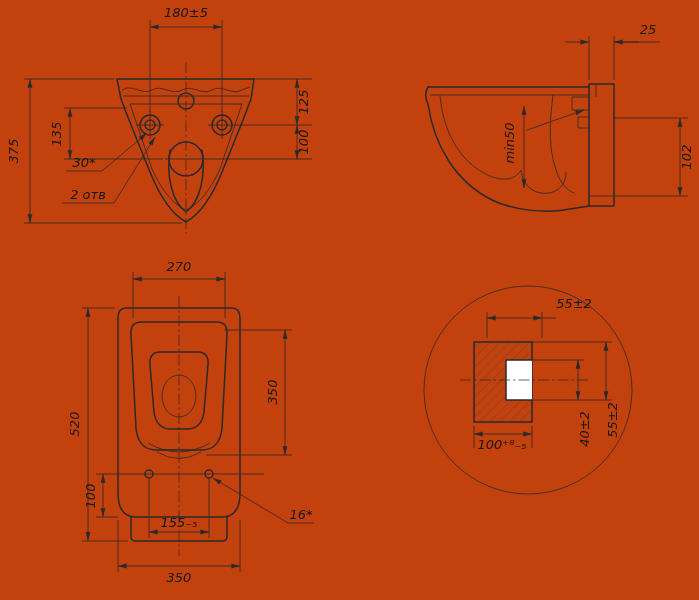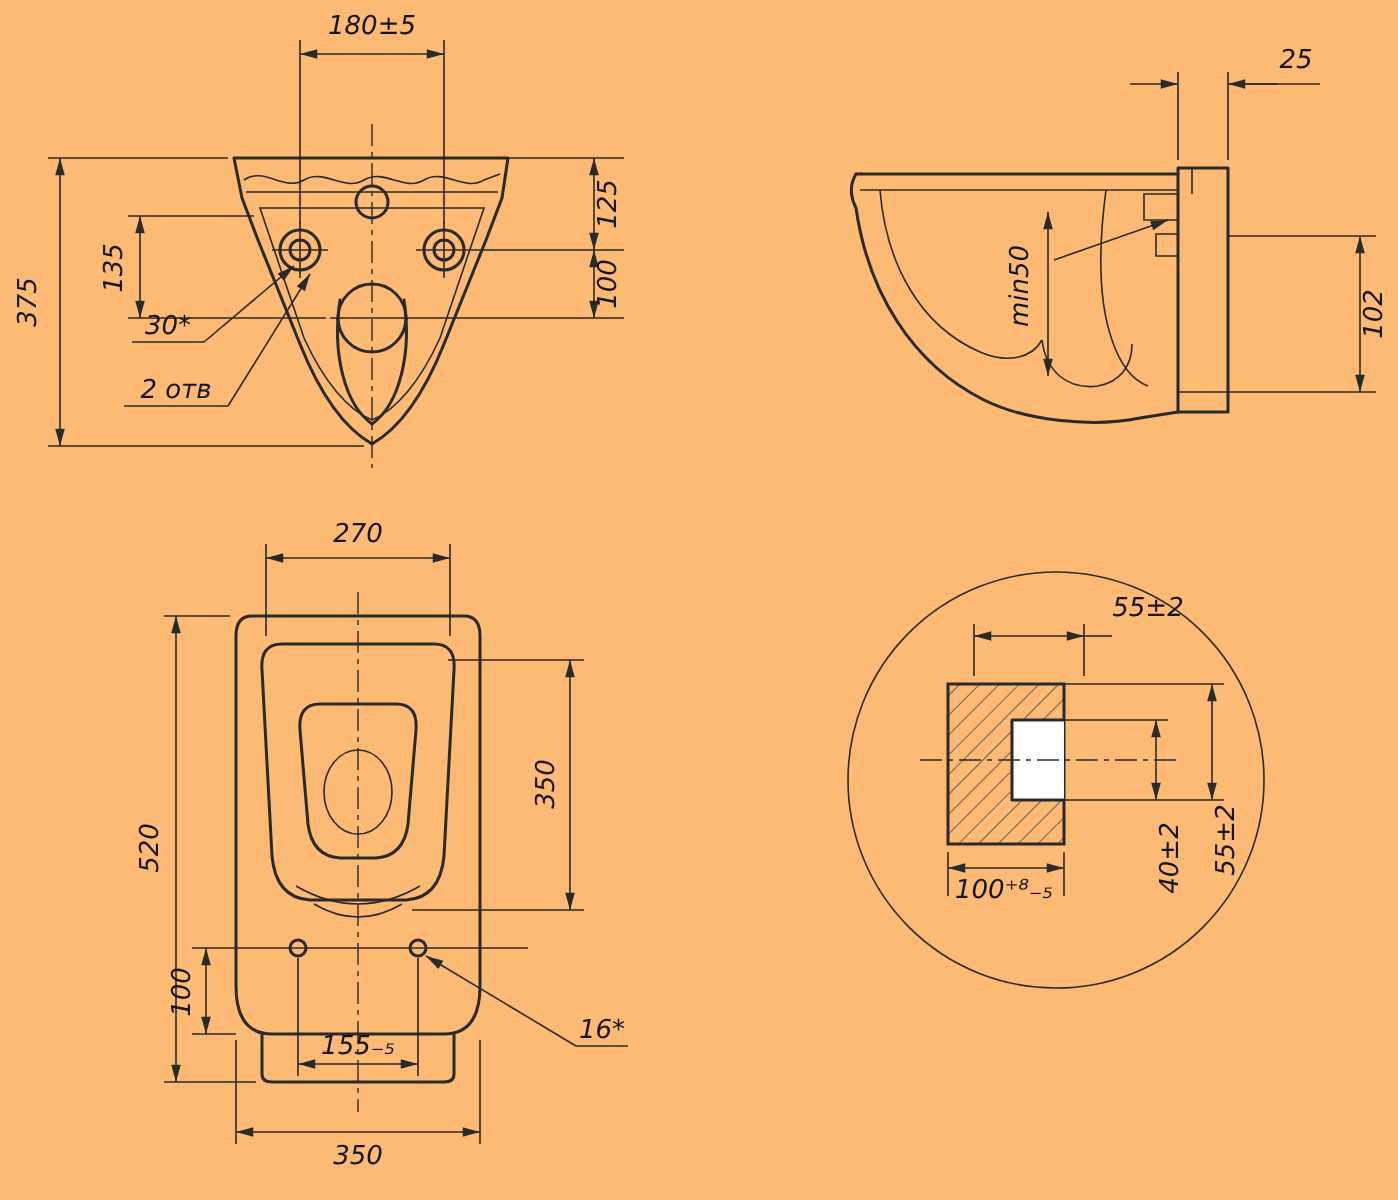--- a/index.html
+++ b/index.html
@@ -1,16 +1,16 @@
 <!DOCTYPE html>
 <html><head>
 <meta charset="utf-8">
 <style>
   html,body{margin:0;padding:0;background:#ffffff;}
-  .page{position:relative;width:699px;height:600px;background:#fdba74;overflow:hidden;}
+  .page{position:relative;width:699px;height:600px;background:#c2410c;overflow:hidden;}
   .ol{fill:none;stroke:#2a2a2a;stroke-width:1.5;stroke-linejoin:round;stroke-linecap:round;}
   .tl{fill:none;stroke:#2a2a2a;stroke-width:0.8;}
   .dl{fill:none;stroke:#2a2a2a;stroke-width:0.8;}
   .cl{fill:none;stroke:#2a2a2a;stroke-width:0.7;stroke-dasharray:11 3 2.5 3;}
   .txt{font-family:"DejaVu Sans",sans-serif;font-style:italic;font-size:13px;fill:#151515;}
 </style>
 </head>
 <body>
 
 <div class="page">

